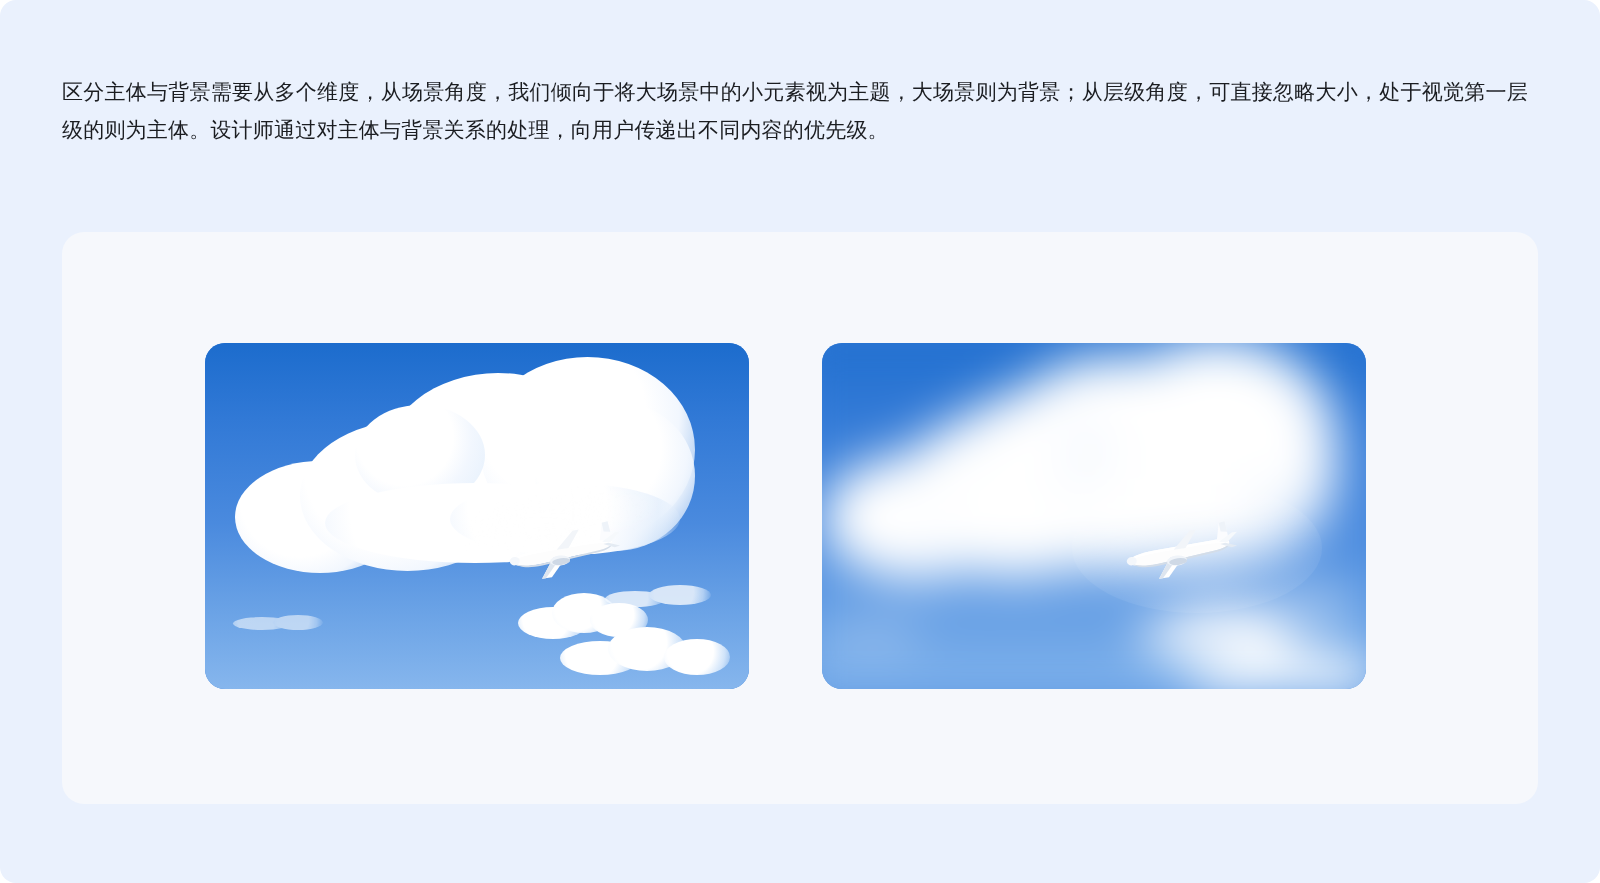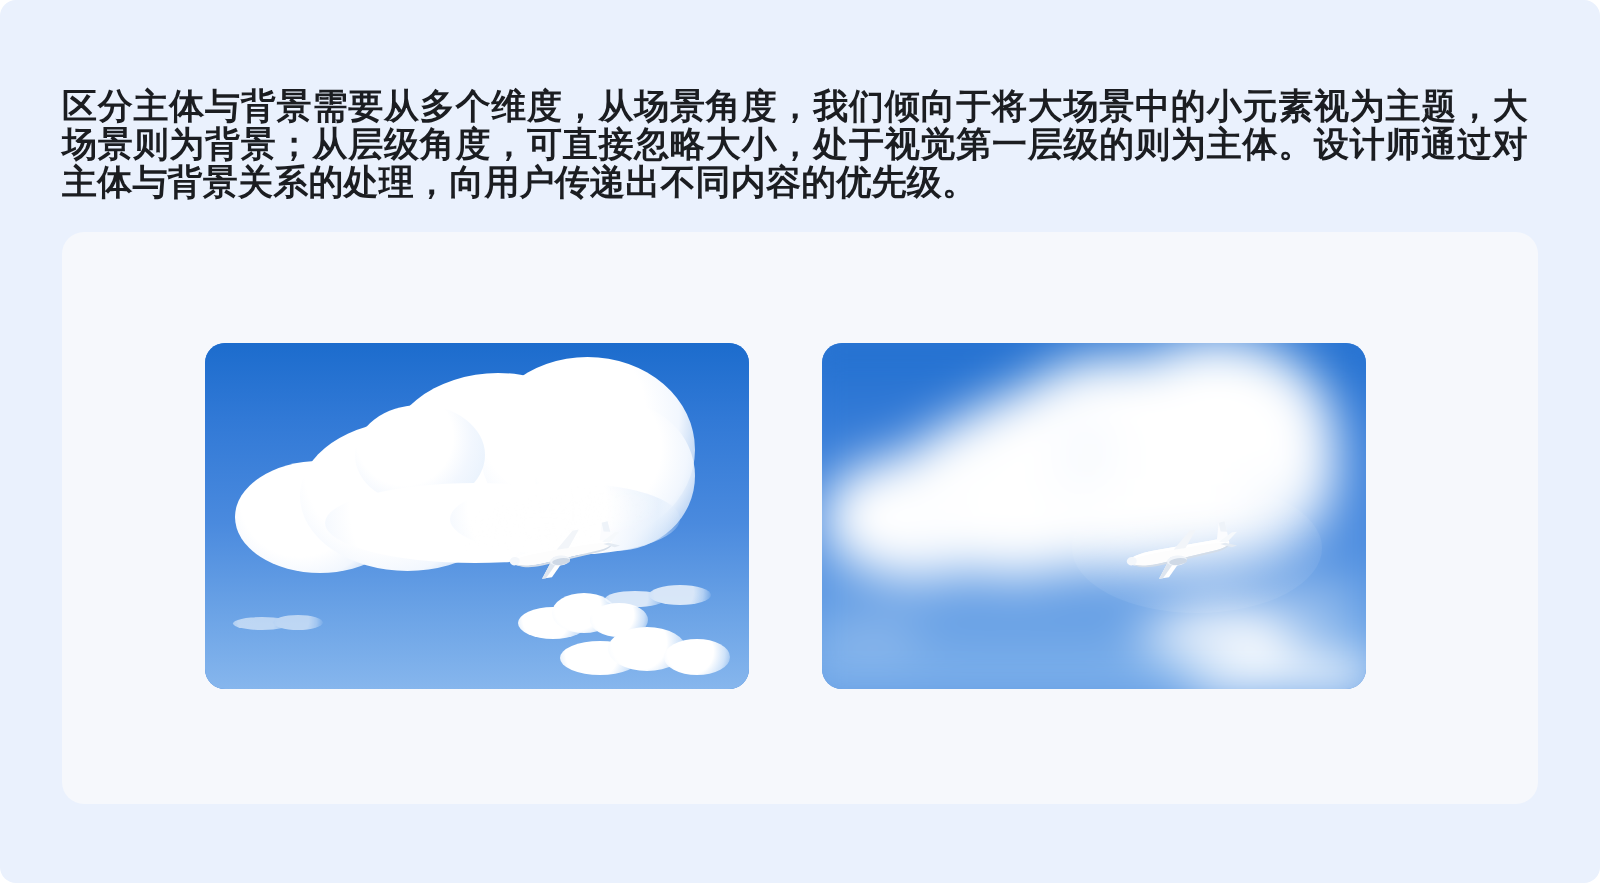--- a/index.html
+++ b/index.html
@@ -23,27 +23,27 @@
     overflow: hidden;
     box-sizing: border-box;
   }
 
   
   .paragraph {
     position: absolute;
     left: 62px;
     top: 52px;
     width: 1466px;
-    font-size: 35px;
+    font-size: 21px;
     line-height: 38px;
     color: #1b1d21;
     letter-spacing: 0.2px;
     text-align: justify;
     text-justify: inter-ideograph;
-    font-weight: 700;
+    font-weight: 400;
   }
 
   
   .showcase-card {
     position: absolute;
     left: 62px;
     top: 232px;
     width: 1476px;
     height: 572px;
     background: #f6f8fc;

